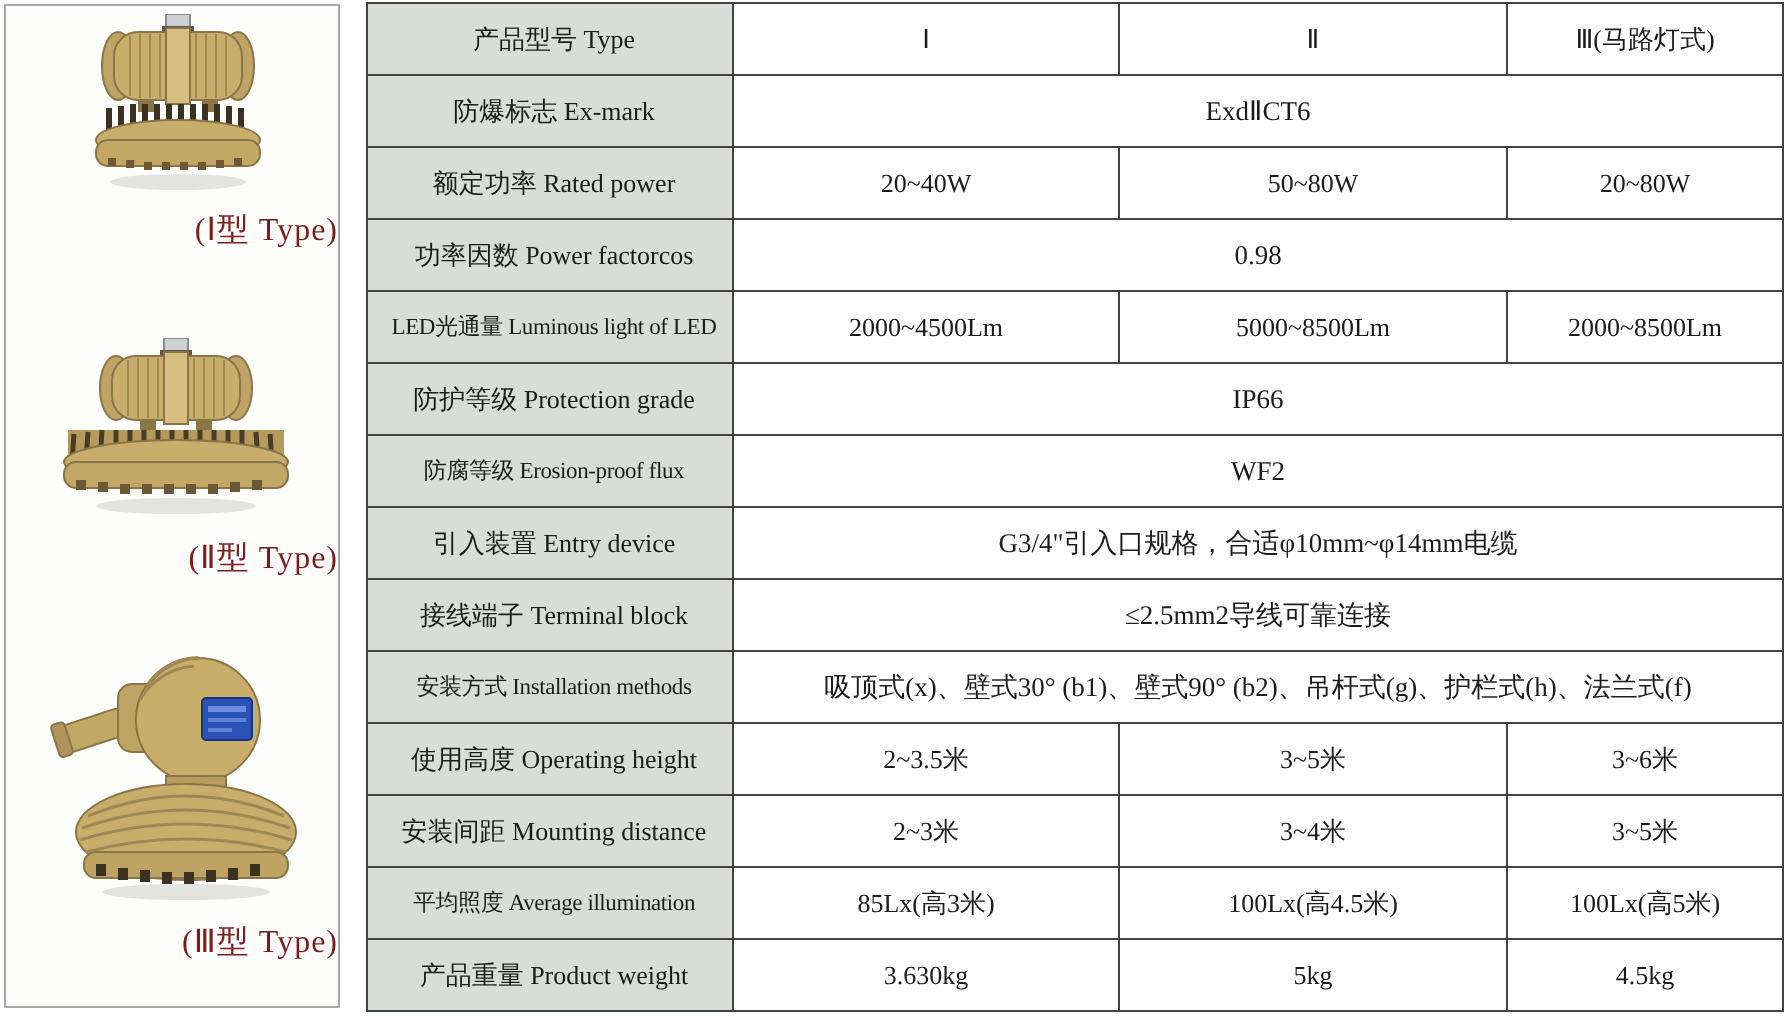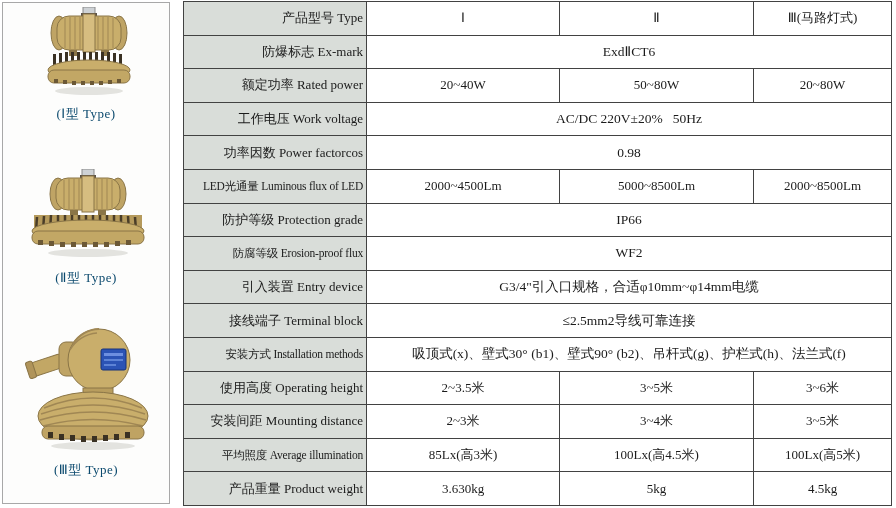--- a/index.html
+++ b/index.html
@@ -3,30 +3,30 @@
 <meta charset="utf-8">
 <style>
   html,body{margin:0;padding:0;background:#ffffff;}
   body{width:896px;height:508px;position:relative;overflow:hidden;
        font-family:"Liberation Serif",serif;color:#1b1b1b;}
 
   
   .photo-panel{position:absolute;left:2px;top:2px;width:168px;height:502px;
                background:#fdfdfc;border:1px solid #a8a8a8;box-sizing:border-box;}
   .photo{position:absolute;}
-  .caption{position:absolute;left:0;width:100%;text-align:center;
-           font-size:13px;letter-spacing:.5px;color:#0c4a6e;}
+  .caption{position:absolute;left:0;width:100%;text-align:right;
+           font-size:16px;letter-spacing:.5px;color:#7f1d1d;}
 
   
   table.spec{position:absolute;left:183px;top:1px;width:708px;height:505px;
              border-collapse:collapse;table-layout:fixed;}
   .spec td{border:1px solid #424242;text-align:center;vertical-align:middle;
            font-size:13px;padding:0 3px;white-space:nowrap;overflow:hidden;}
   .spec tr{height:29.7px;}
-  td.lbl{background:#d9ddd9;text-align:right;padding-left:7px;font-size:13px;}
+  td.lbl{background:#d9ddd9;text-align:center;padding-left:7px;font-size:13px;}
   td.lbl.sm{font-size:11.5px;letter-spacing:-.2px;}
   td.span-val{font-size:13.5px;}
 
   
   .fin{stroke:#a08754;stroke-width:1;}
   .pin{fill:#3a3123;}
 </style>
 </head>
 <body>
 
@@ -188,29 +188,25 @@
     <td class="lbl">防爆标志 Ex-mark</td>
     <td class="span-val" colspan="3">ExdⅡCT6</td>
   </tr>
   <tr>
     <td class="lbl">额定功率 Rated power</td>
     <td>20~40W</td>
     <td>50~80W</td>
     <td>20~80W</td>
   </tr>
   <tr>
-    <td class="lbl">工作电压 Work voltage</td>
-    <td class="span-val" colspan="3">AC/DC 220V±20%&nbsp;&nbsp; 50Hz</td>
-  </tr>
-  <tr>
     <td class="lbl">功率因数 Power factorcos</td>
     <td class="span-val" colspan="3">0.98</td>
   </tr>
   <tr>
-    <td class="lbl sm">LED光通量 Luminous flux of LED</td>
+    <td class="lbl sm">LED光通量 Luminous light of LED</td>
     <td>2000~4500Lm</td>
     <td>5000~8500Lm</td>
     <td>2000~8500Lm</td>
   </tr>
   <tr>
     <td class="lbl">防护等级 Protection grade</td>
     <td class="span-val" colspan="3">IP66</td>
   </tr>
   <tr>
     <td class="lbl sm">防腐等级 Erosion-proof flux</td>

